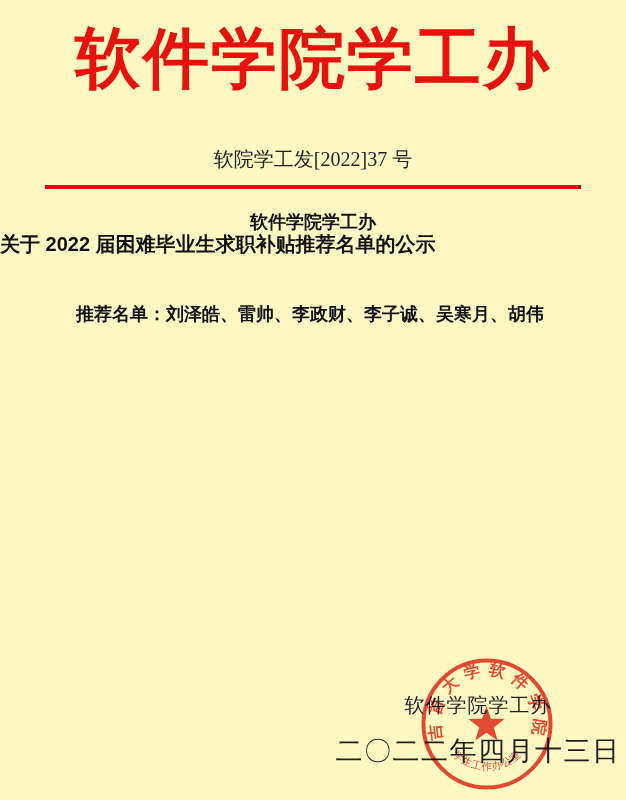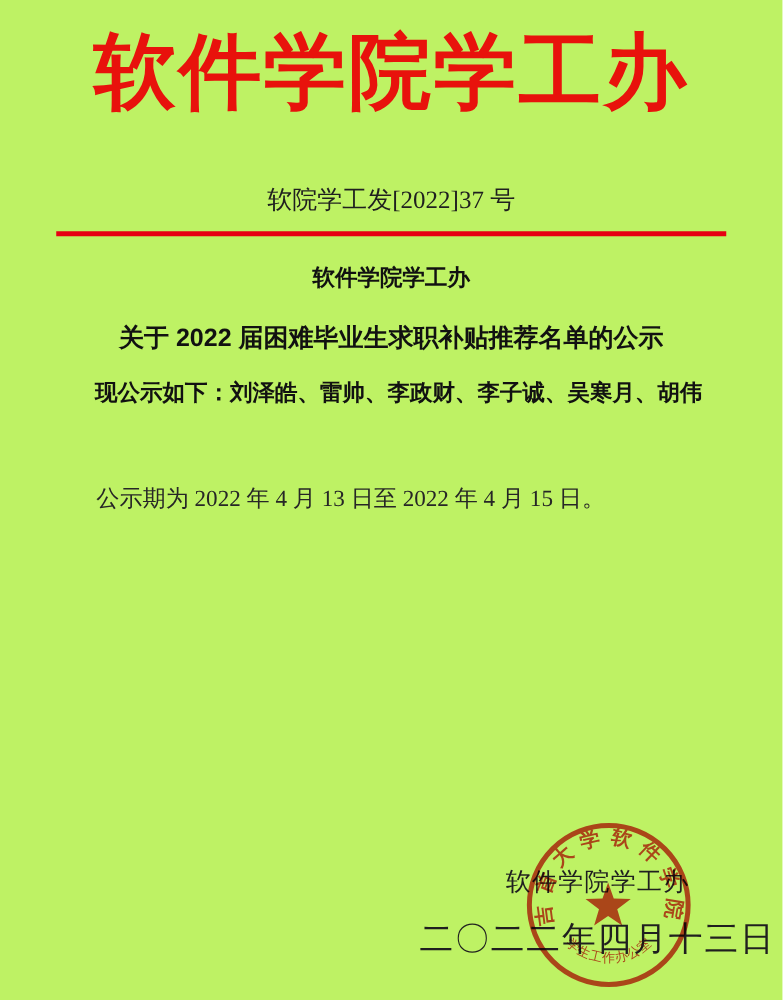--- a/index.html
+++ b/index.html
@@ -6,21 +6,21 @@
   body{
     width:626px;height:800px;
     background:#ffffff;
     font-family:"Liberation Serif","DejaVu Serif",serif;
     color:#262626;
     overflow:hidden;
   }
   .page{
     position:relative;
     width:626px;height:800px;
-    background:#bef264;
+    background:#fef9c3;
   }
   .letterhead{
     position:absolute;
     top:14px;left:0;width:626px;
     text-align:center;
     font-size:66px;
     line-height:1.35;
     font-weight:bold;
     color:#e8120c;
     letter-spacing:2px;
@@ -43,22 +43,22 @@
     position:absolute;
     top:210px;left:0;width:626px;
     text-align:center;
     font-size:18px;
     font-weight:bold;
     color:#111111;
     font-family:"Liberation Sans","DejaVu Sans",sans-serif;
   }
   .heading-subject{
     position:absolute;
-    top:257px;left:0;width:626px;
-    text-align:center;
+    top:231px;left:0;width:626px;
+    text-align:left;
     font-size:20px;
     font-weight:bold;
     color:#111111;
     font-family:"Liberation Sans","DejaVu Sans",sans-serif;
   }
   .body-text{
     position:absolute;
     top:288px;left:40px;
     width:546px;
     font-size:18.5px;
@@ -115,22 +115,21 @@
 
   <div class="doc-number">软院学工发[2022]37 号</div>
 
   <div class="red-rule"></div>
 
   <div class="heading-org">软件学院学工办</div>
 
   <div class="heading-subject">关于 2022 届困难毕业生求职补贴推荐名单的公示</div>
 
   <div class="body-text">
-    <p class="recommend-list">现公示如下：刘泽皓、雷帅、李政财、李子诚、吴寒月、胡伟</p>
-    <p class="p-period">公示期为 2022 年 4 月 13 日至 2022 年 4 月 15 日。</p>
+    <p class="recommend-list">推荐名单：刘泽皓、雷帅、李政财、李子诚、吴寒月、胡伟</p>
   </div>
 
   <div class="signature-block">
     <p class="signature-org">软件学院学工办</p>
     <p class="signature-date">二〇二二年四月十三日</p>
   </div>
 
   <div class="seal">
     <svg width="138" height="142" viewBox="0 0 138 142" xmlns="http://www.w3.org/2000/svg">
       <defs>

